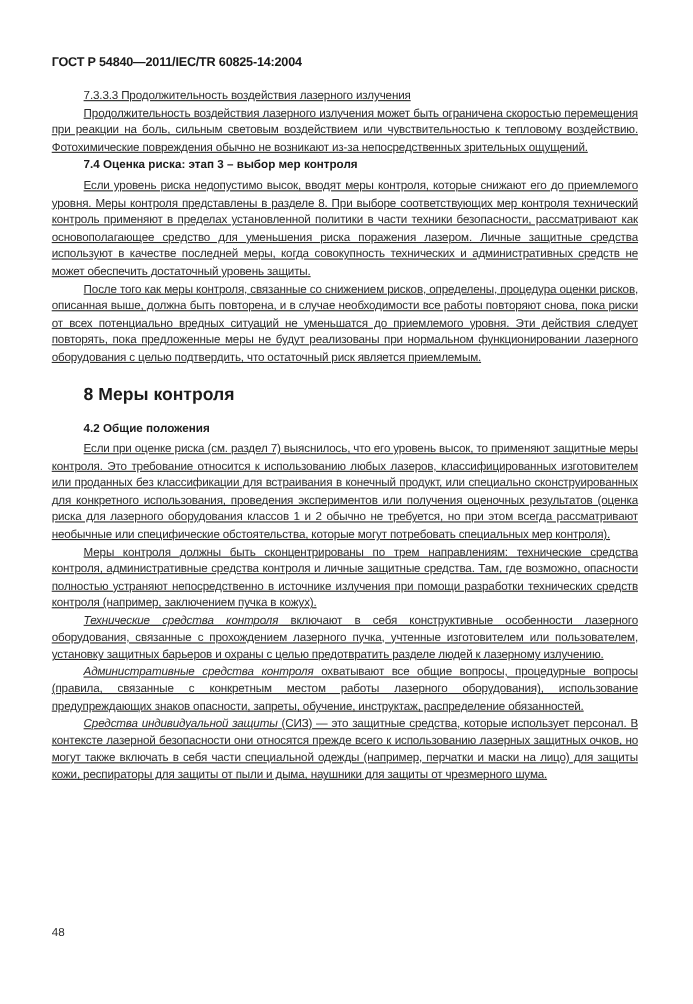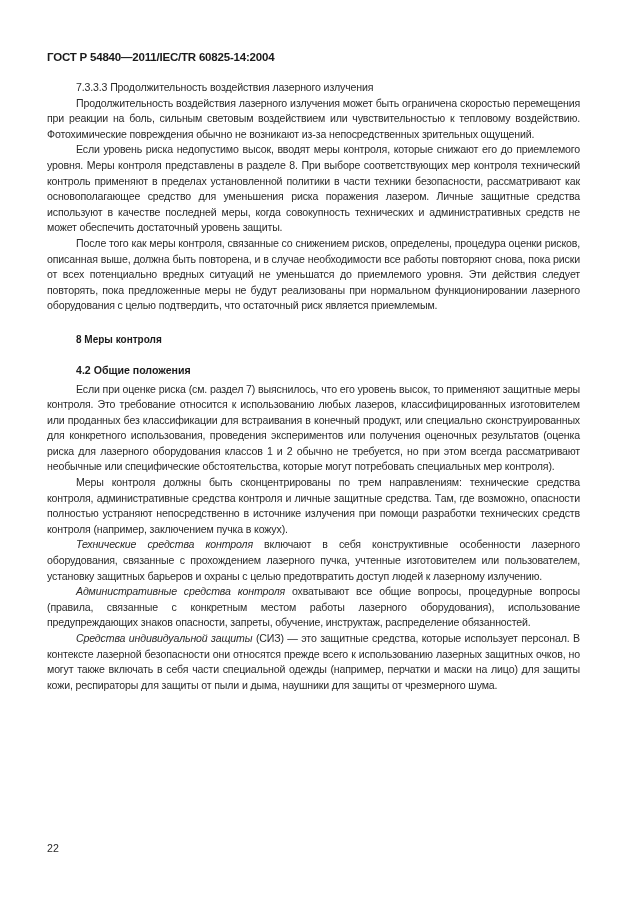--- a/index.html
+++ b/index.html
@@ -3,45 +3,46 @@
 <meta charset="utf-8">
 <style>
   html, body { margin: 0; padding: 0; background: #ffffff; }
   body { width: 630px; height: 913px; position: relative; overflow: hidden;
          font-family: "Liberation Sans", sans-serif; color: #2a2a2a; }
   .page { position: absolute; left: 47px; top: 0; width: 533px; }
   .doc-header { position: absolute; top: 51px; left: 0; font-size: 11.5px; font-weight: bold;
                 color: #1a1a1a; letter-spacing: -0.2px; white-space: nowrap; }
   .content { position: absolute; top: 80px; left: 0; width: 533px; }
   p { margin: 0; font-size: 10.6px; line-height: 15.6px; text-align: justify;
-      text-indent: 29px; letter-spacing: -0.15px; }
+      text-indent: 29px; letter-spacing: -0.15px; text-decoration: underline; }
   .h3 { font-size: 10.6px; line-height: 15.6px; font-weight: bold; text-indent: 29px;
         margin: 1px 0 3px 0; color: #1a1a1a; }
-  .h2 { font-size: 10px; font-weight: bold; text-indent: 29px; margin: 17px 0 14px 0;
+  .h2 { font-size: 16px; font-weight: bold; text-indent: 29px; margin: 17px 0 14px 0;
         color: #1a1a1a; line-height: 18px; }
   em { font-style: italic; }
   .page-number { position: absolute; top: 842px; left: 0; font-size: 10.6px; color: #2a2a2a; }
 </style>
 </head>
 <body>
 
 <div class="page">
   <div class="doc-header">ГОСТ Р 54840—2011/IEC/TR 60825-14:2004</div>
 
   <div class="content">
     <p>7.3.3.3 Продолжительность воздействия лазерного излучения</p>
     <p>Продолжительность воздействия лазерного излучения может быть ограничена скоростью перемещения при реакции на боль, сильным световым воздействием или чувствительностью к тепловому воздействию. Фотохимические повреждения обычно не возникают из-за непосредственных зрительных ощущений.</p>
 
+    <div class="h3">7.4 Оценка риска: этап 3 – выбор мер контроля</div>
     <p>Если уровень риска недопустимо высок, вводят меры контроля, которые снижают его до приемлемого уровня. Меры контроля представлены в разделе 8. При выборе соответствующих мер контроля технический контроль применяют в пределах установленной политики в части техники безопасности, рассматривают как основополагающее средство для уменьшения риска поражения лазером. Личные защитные средства используют в качестве последней меры, когда совокупность технических и административных средств не может обеспечить достаточный уровень защиты.</p>
     <p>После того как меры контроля, связанные со снижением рисков, определены, процедура оценки рисков, описанная выше, должна быть повторена, и в случае необходимости все работы повторяют снова, пока риски от всех потенциально вредных ситуаций не уменьшатся до приемлемого уровня. Эти действия следует повторять, пока предложенные меры не будут реализованы при нормальном функционировании лазерного оборудования с целью подтвердить, что остаточный риск является приемлемым.</p>
 
     <div class="h2">8 Меры контроля</div>
 
     <div class="h3">4.2 Общие положения</div>
     <p>Если при оценке риска (см. раздел 7) выяснилось, что его уровень высок, то применяют защитные меры контроля. Это требование относится к использованию любых лазеров, классифицированных изготовителем или проданных без классификации для встраивания в конечный продукт, или специально сконструированных для конкретного использования, проведения экспериментов или получения оценочных результатов (оценка риска для лазерного оборудования классов 1 и 2 обычно не требуется, но при этом всегда рассматривают необычные или специфические обстоятельства, которые могут потребовать специальных мер контроля).</p>
     <p>Меры контроля должны быть сконцентрированы по трем направлениям: технические средства контроля, административные средства контроля и личные защитные средства. Там, где возможно, опасности полностью устраняют непосредственно в источнике излучения при помощи разработки технических средств контроля (например, заключением пучка в кожух).</p>
-    <p><em>Технические средства контроля</em><span> включают в себя конструктивные особенности лазерного оборудования, связанные с прохождением лазерного пучка, учтенные изготовителем или пользователем, установку защитных барьеров и охраны с целью предотвратить доступ людей к лазерному излучению.</span></p>
+    <p><em>Технические средства контроля</em><span> включают в себя конструктивные особенности лазерного оборудования, связанные с прохождением лазерного пучка, учтенные изготовителем или пользователем, установку защитных барьеров и охраны с целью предотвратить разделе людей к лазерному излучению.</span></p>
     <p><em>Административные средства контроля</em><span> охватывают все общие вопросы, процедурные вопросы (правила, связанные с конкретным местом работы лазерного оборудования), использование предупреждающих знаков опасности, запреты, обучение, инструктаж, распределение обязанностей.</span></p>
     <p><em>Средства индивидуальной защиты</em><span> (СИЗ) — это защитные средства, которые использует персонал. В контексте лазерной безопасности они относятся прежде всего к использованию лазерных защитных очков, но могут также включать в себя части специальной одежды (например, перчатки и маски на лицо) для защиты кожи, респираторы для защиты от пыли и дыма, наушники для защиты от чрезмерного шума.</span></p>
   </div>
 
-  <div class="page-number">22</div>
+  <div class="page-number">48</div>
 </div>
 
 </body></html>

